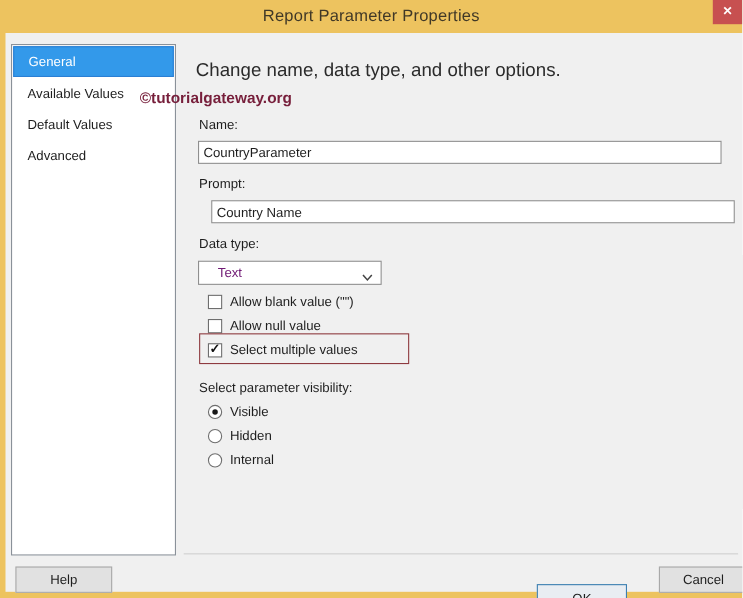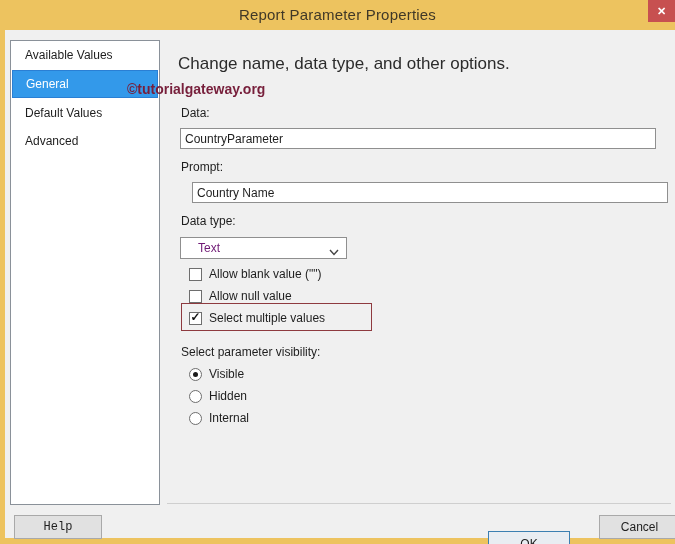--- a/index.html
+++ b/index.html
@@ -88,49 +88,49 @@
 
   .separator {
     position: absolute; left: 167px; top: 503px; width: 504px; height: 1px;
     background: #cfcfcf;
   }
   .btn {
     position: absolute; height: 24px; background: #e1e1e1;
     border: 1px solid #a9a9a9; font-family: "Liberation Sans", sans-serif;
     font-size: 12px; color: #1e1e1e; cursor: pointer;
   }
-  .btn-help   { left: 14px;  top: 515px; width: 88px; font-family: Liberation Mono, monospace; }
+  .btn-help   { left: 14px;  top: 515px; width: 88px; }
   .btn-ok     { left: 488px; top: 531px; width: 82px; height: 25px;
                 border: 1px solid #3c7fb1; background: #e9edf2; }
   .btn-cancel { left: 563px; top: 515px; width: 81px; margin-left: 36px; }
 </style>
 </head>
 <body>
 
 <div class="dialog">
 
   <div class="titlebar">
     <span class="titlebar-text">Report Parameter Properties</span>
   </div>
   <div class="close-btn">✕</div>
 
   <div class="frame-left"></div>
   <div class="frame-bottom"></div>
 
   <div class="sidebar">
+    <div class="sidebar-item selected">General</div>
     <div class="sidebar-item">Available Values</div>
-    <div class="sidebar-item selected">General</div>
     <div class="sidebar-item">Default Values</div>
     <div class="sidebar-item">Advanced</div>
   </div>
 
   <div class="heading">Change name, data type, and other options.</div>
   <div class="watermark">©tutorialgateway.org</div>
 
-  <div class="field-label" style="top:106px">Data:</div>
+  <div class="field-label" style="top:106px">Name:</div>
   <input class="text-input" style="top: 128px;" type="text" value="CountryParameter">
 
   <div class="field-label" style="top:160px">Prompt:</div>
   <input class="text-input" style="top: 182px; margin-left: 12px;" type="text" value="Country Name">
 
   <div class="field-label" style="top:214px">Data type:</div>
   <div class="dropdown">
     <span>Text</span>
     <span class="chev">
       <svg width="10" height="7" viewBox="0 0 10 7">

